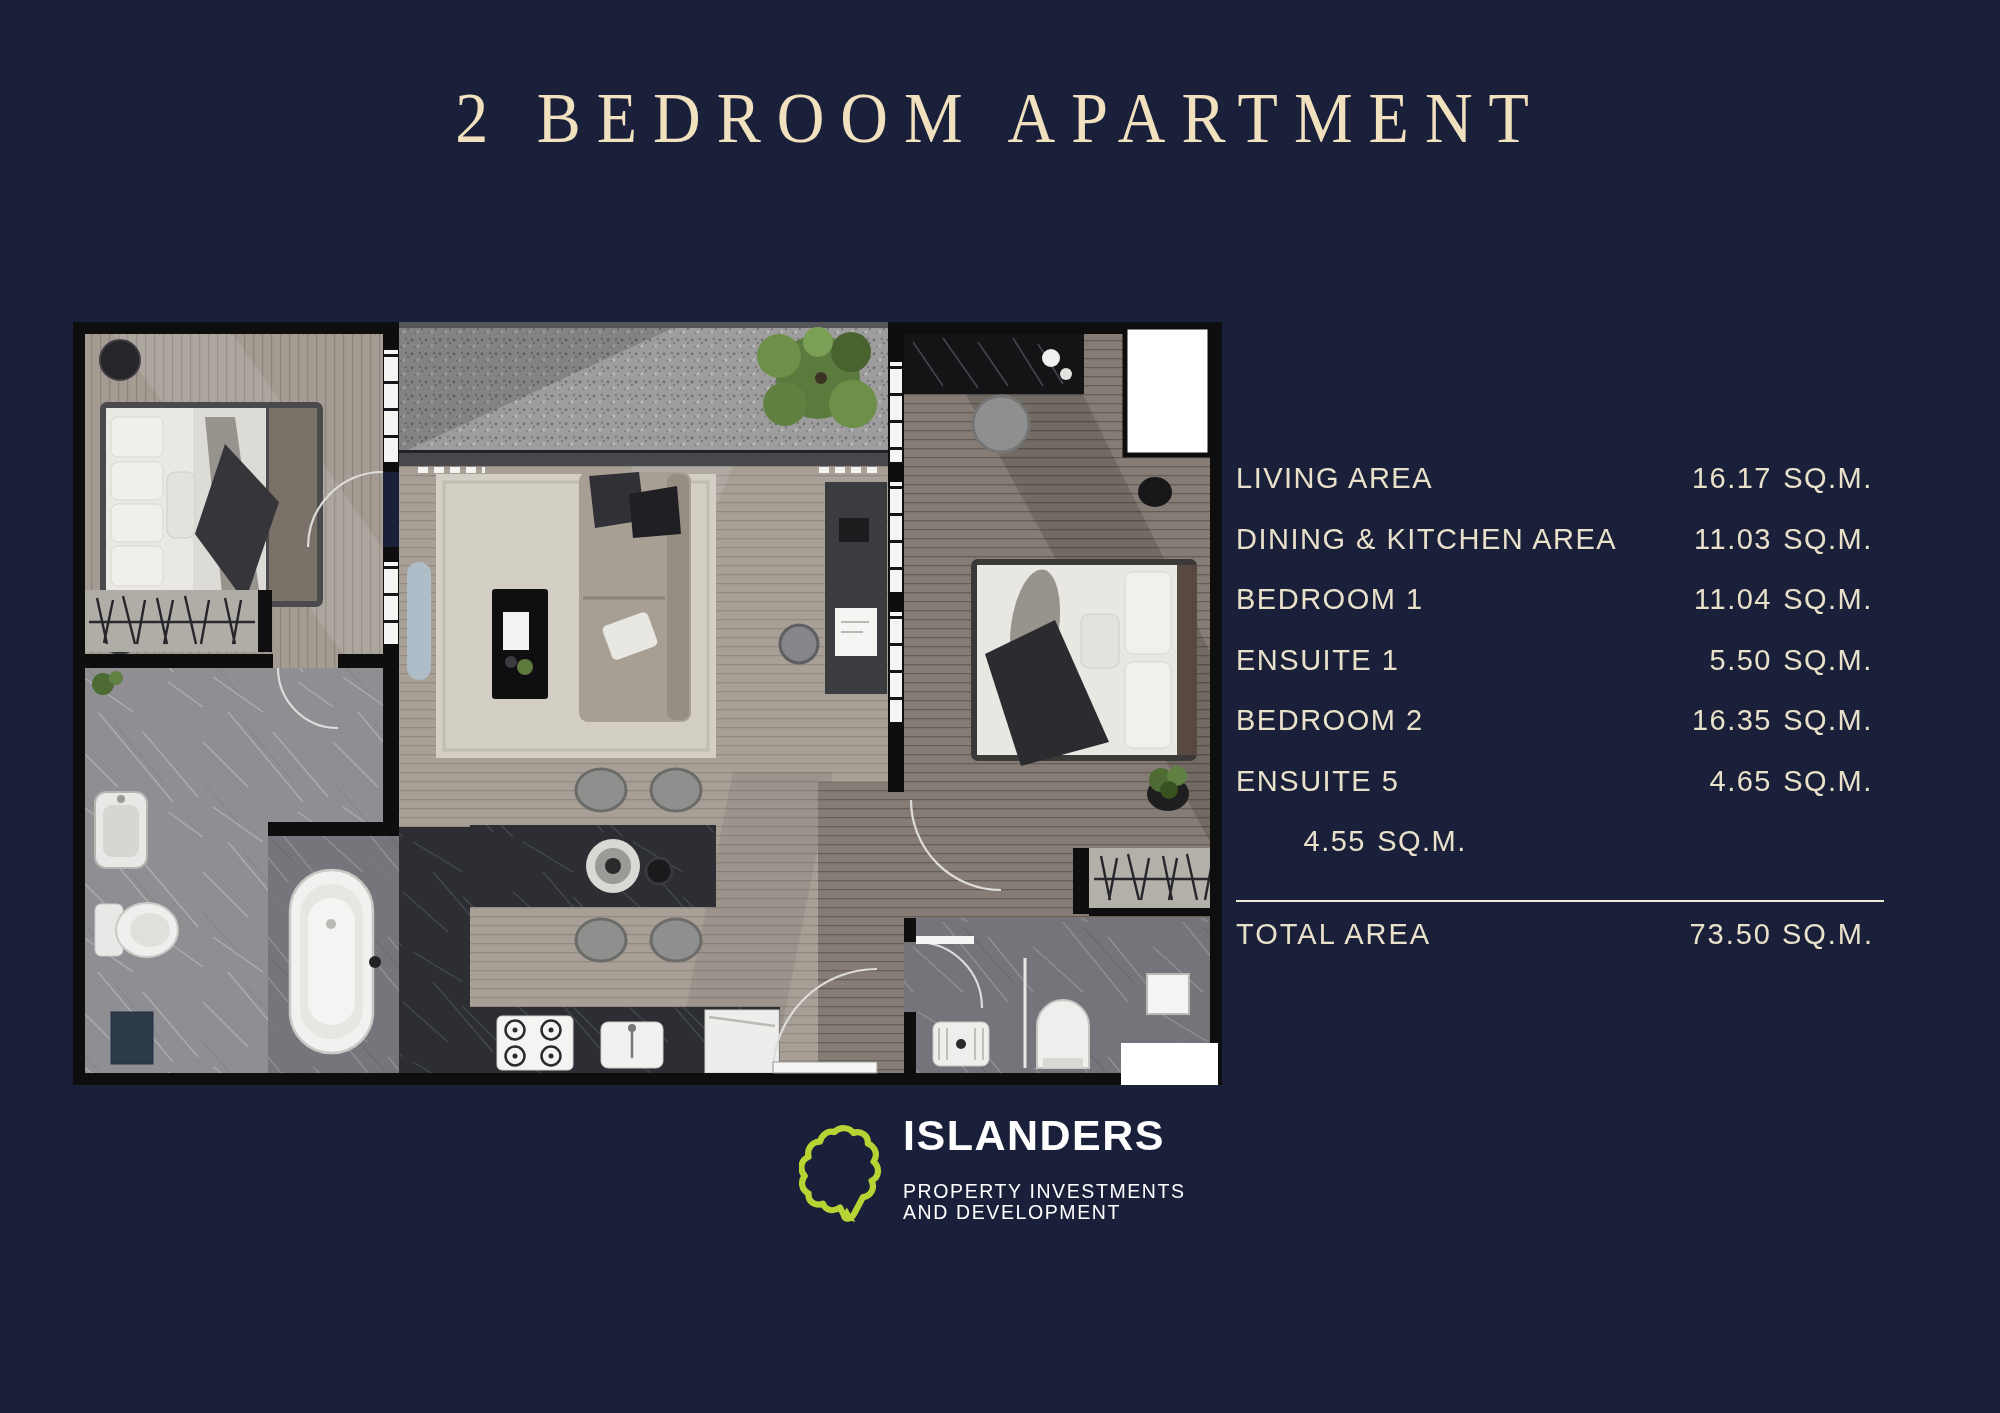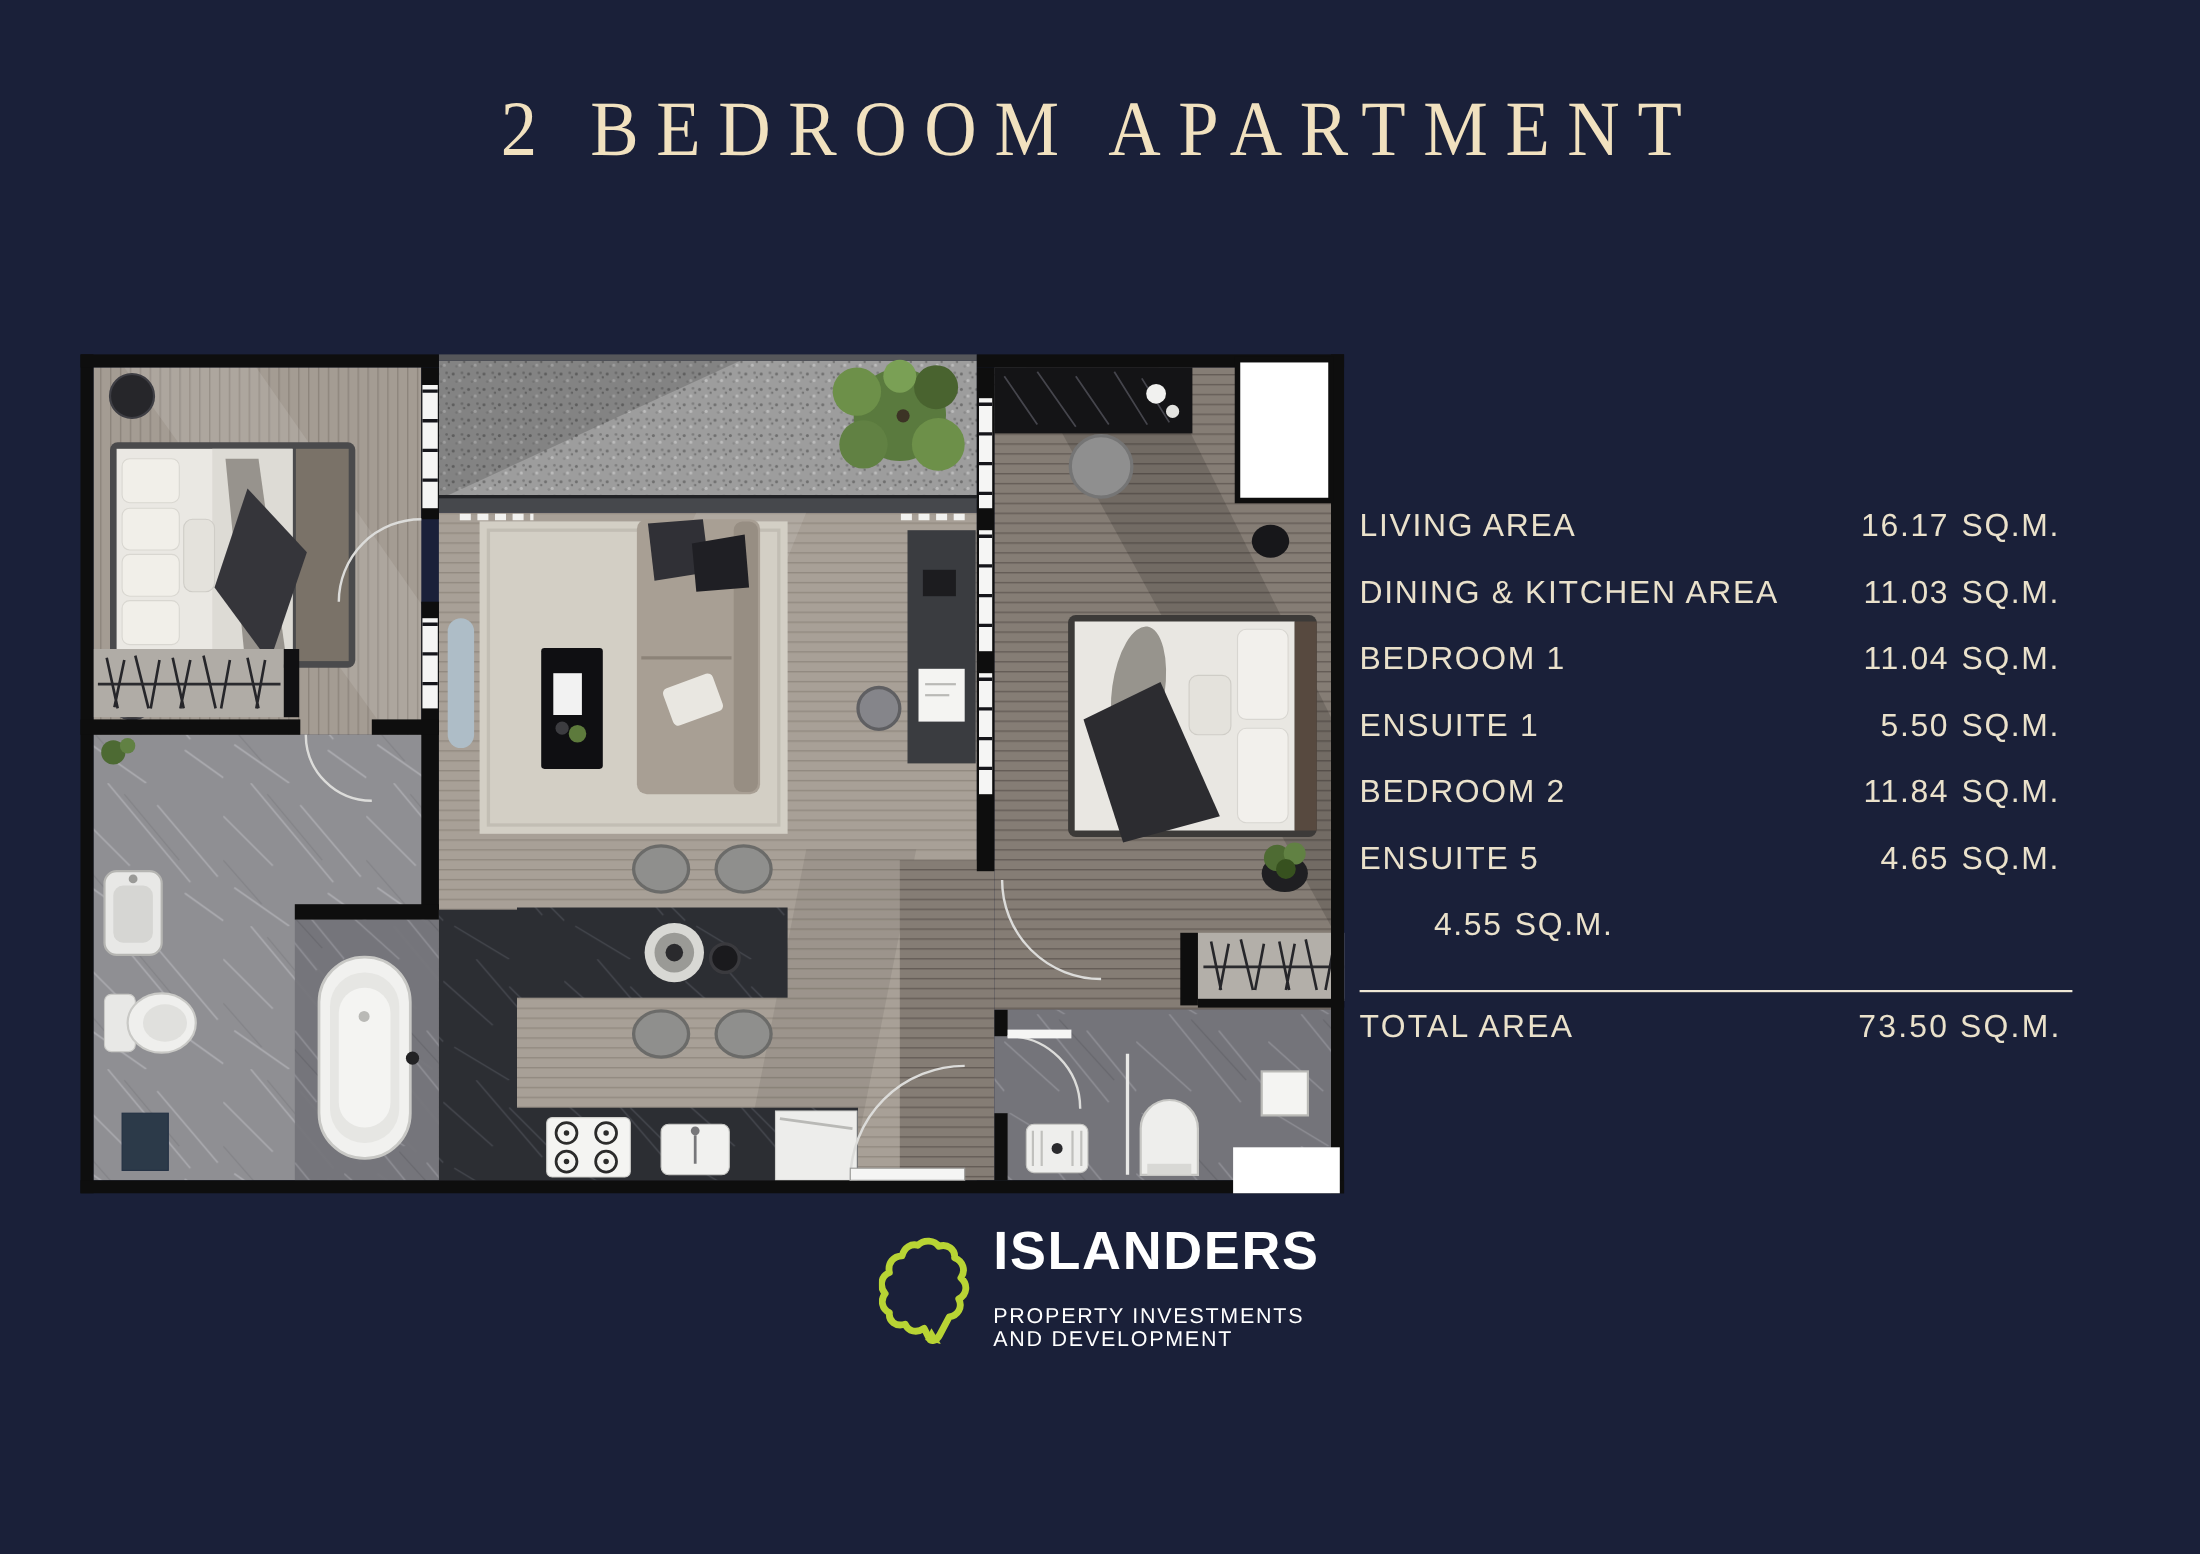--- a/index.html
+++ b/index.html
@@ -18,21 +18,21 @@
   .area-panel{position:absolute;left:1236px;top:462px;width:648px;color:#eae1cb;}
   .area-row{display:flex;align-items:baseline;height:60.5px;font-size:29px;letter-spacing:1.5px;}
   .area-row .lbl{flex:1;text-align:left;}
   .area-row .val{width:130px;text-align:right;font-variant-numeric:tabular-nums;}
   .area-row .unit{width:112px;text-align:center;}
   .area-divider{border:none;border-top:2.5px solid #efe8d6;margin:14px 0 0 0;}
   .total-row{margin-top:16px;font-weight:400;letter-spacing:2px;}
   .logo{position:absolute;left:799px;top:1114px;display:flex;align-items:flex-start;}
   .logo-icon{width:86px;height:110px;margin-top:8px;}
   .logo-text{margin-left:18px;color:#ffffff;}
-  .logo-name{font-size:49px;font-weight:700;letter-spacing:1.5px;line-height:1.0;}
+  .logo-name{font-size:43px;font-weight:700;letter-spacing:1.5px;line-height:1.0;}
   .logo-tagline{margin-top:24px;font-size:19.5px;letter-spacing:1.6px;line-height:21px;font-weight:400;}
 </style>
 </head>
 <body>
 
 <div class="page-title">2 BEDROOM APARTMENT</div>
 
 <div class="plan-wrap">
 <svg width="1149" height="763" viewBox="0 0 1149 763">
   <defs>
@@ -333,21 +333,21 @@
     <span class="val">11.04</span>
     <span class="unit">SQ.M.</span>
   </div>
   <div class="area-row">
     <span class="lbl">ENSUITE 1</span>
     <span class="val">5.50</span>
     <span class="unit">SQ.M.</span>
   </div>
   <div class="area-row">
     <span class="lbl">BEDROOM 2</span>
-    <span class="val">11.84</span>
+    <span class="val">16.35</span>
     <span class="unit">SQ.M.</span>
   </div>
   <div class="area-row">
     <span class="lbl">ENSUITE 5</span>
     <span class="val">4.65</span>
     <span class="unit">SQ.M.</span>
   </div>
   <div class="area-row">
     <span class="val">4.55</span>
     <span class="unit">SQ.M.</span>

